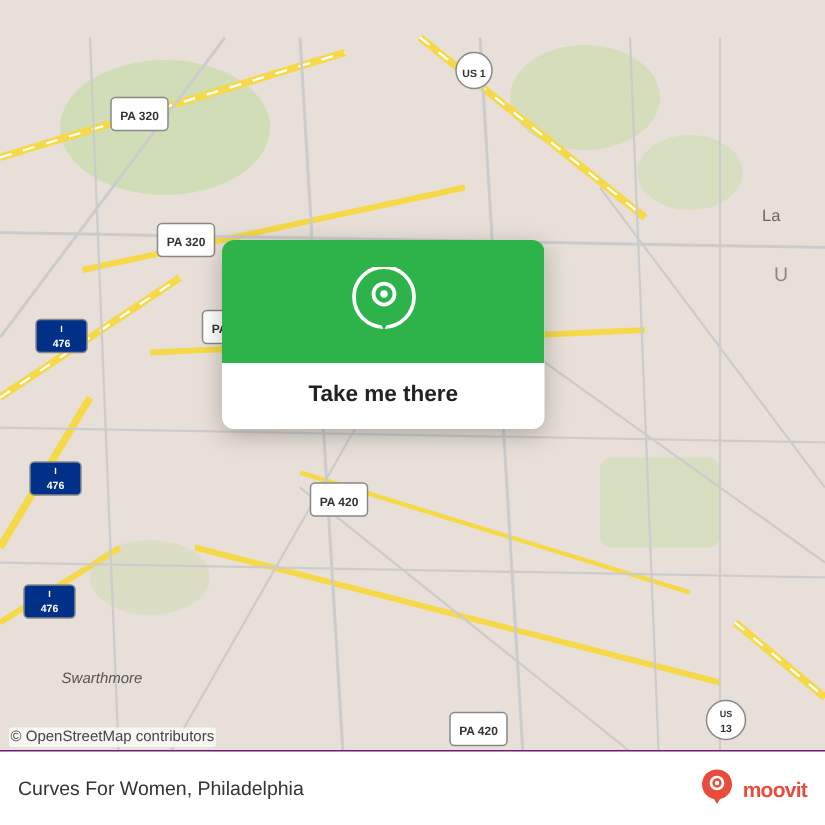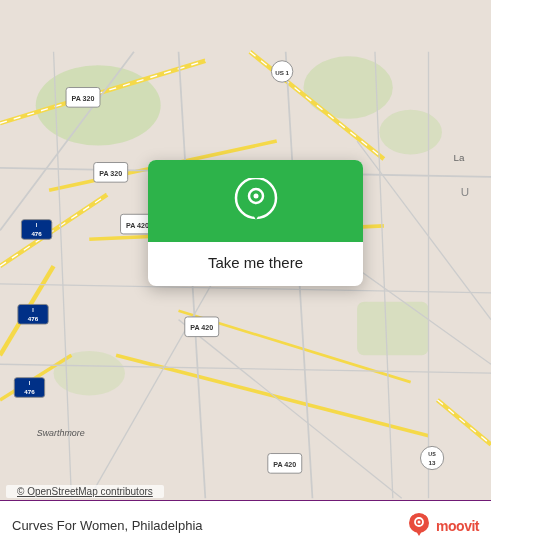--- a/index.html
+++ b/index.html
@@ -6,21 +6,21 @@
 
     body {
       width: 550px;
       height: 550px;
       overflow: hidden;
       font-family: Arial, sans-serif;
       position: relative;
     }
 
     #map-container {
-      width: 491px;
+      width: 550px;
       height: 550px;
       position: relative;
       background-color: #e8e0d8;
       overflow: hidden;
     }
 
     
     .bottom-bar {
       position: absolute;
       bottom: 0;
@@ -74,38 +74,37 @@
     .popup-body {
       padding: 12px 16px 14px 16px;
       text-align: center;
     }
 
     .popup-btn {
       width: 100%;
       background: white;
       border: none;
       font-size: 15px;
-      font-weight: 400;
+      font-weight: 700;
       color: #222;
       cursor: pointer;
       text-align: center;
     }
 
     
     .attribution {
       position: absolute;
       bottom: 52px;
       left: 6px;
       font-size: 10px;
       color: #444;
       background: rgba(255,255,255,0.7);
-      padding: 1px 11px;
+      padding: 1px 1px;
       border-radius: 2px;
       z-index: 10;
-      text-decoration: underline;
     }
 
     
     .map-svg {
       position: absolute;
       top: 0; left: 0;
       width: 100%;
       height: 100%;
     }
   </style>

